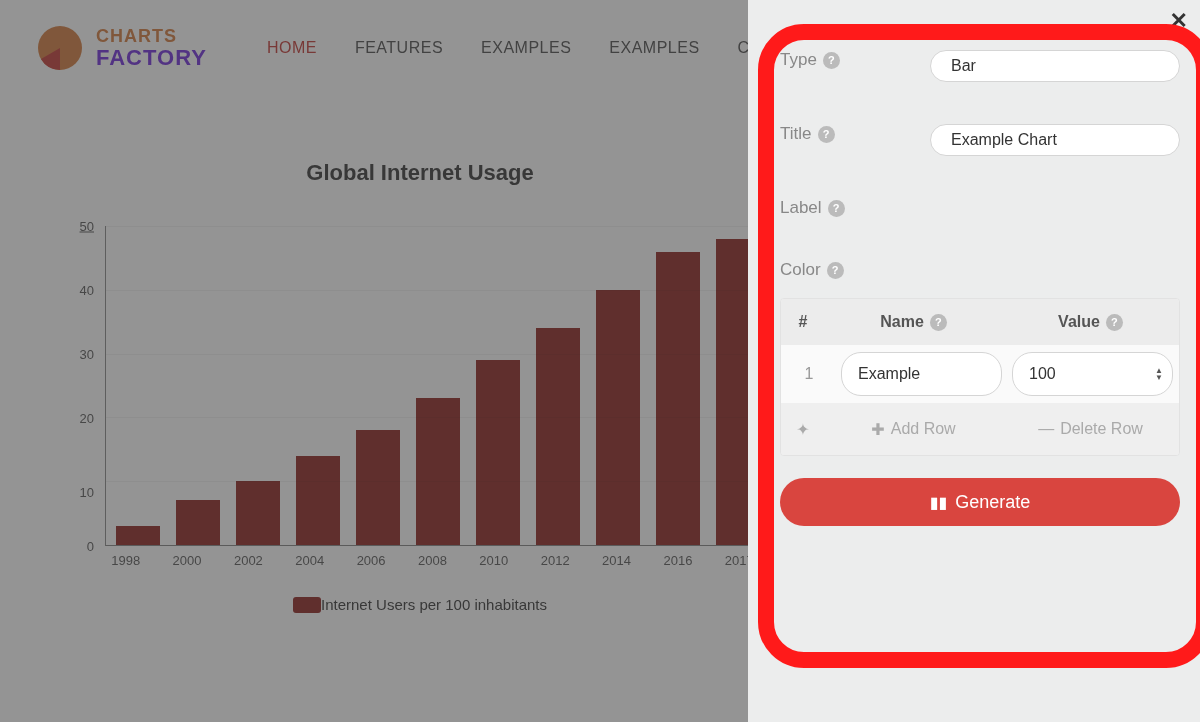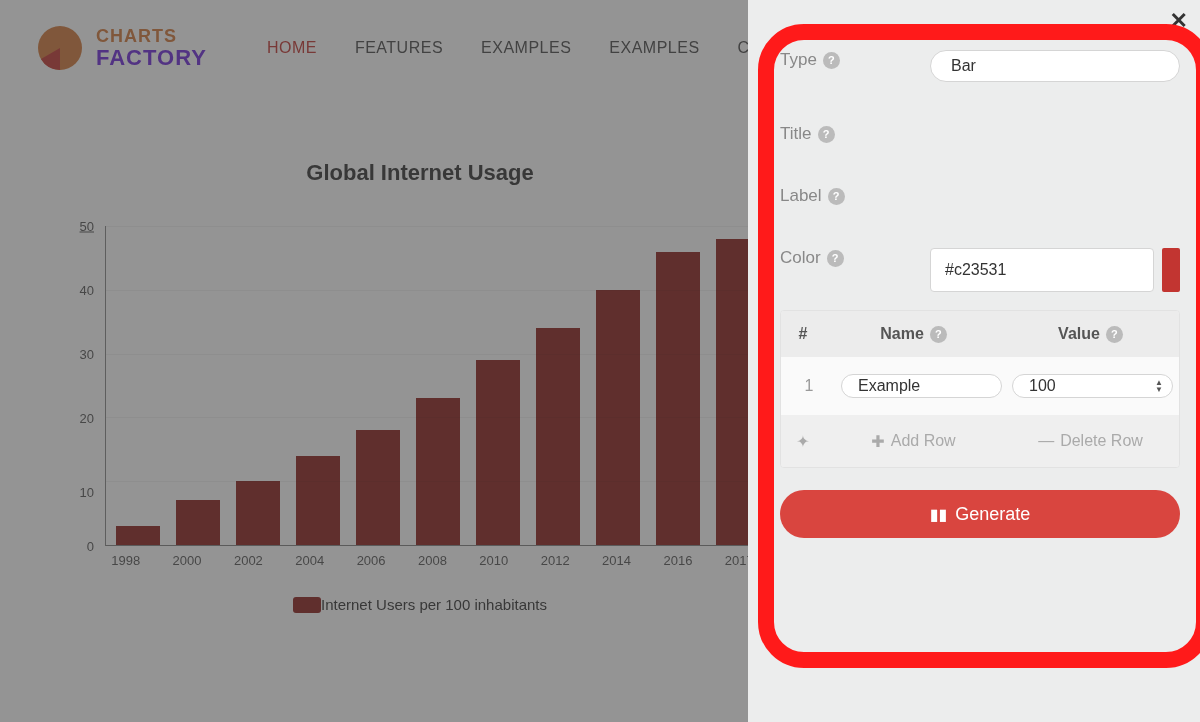--- a/index.html
+++ b/index.html
@@ -50,21 +50,21 @@
   .rect { width: 100%; height: 44px; border: 1px solid #d5d5d5; border-radius: 4px; background: #fff; padding: 0 14px; font-size: 16px; color: #333; outline: none; }
   .color-line { display: flex; gap: 8px; align-items: stretch; }
   .swatch-box { width: 20px; background: #c23531; border-radius: 2px; }
 
   .data-table { border: 1px solid #e2e2e2; border-radius: 4px; overflow: hidden; background: #f5f5f5; margin-top: 6px; }
   .dt-head, .dt-row, .dt-foot { display: grid; grid-template-columns: 44px 1fr 1fr; align-items: center; }
   .dt-head { background: #ececec; height: 46px; color: #555; font-weight: 600; font-size: 16px; }
   .dt-head > div { text-align: center; display: flex; align-items: center; justify-content: center; gap: 6px; }
   .dt-row { background: #fafafa; height: 58px; padding: 0 6px; gap: 10px; }
   .dt-row .idx { text-align: center; color: #999; font-size: 16px; }
-  .dt-input { height: 24px; border: 1px solid #d5d5d5; border-radius: 20px; background: #fff; padding: 0 16px; font-size: 16px; color: #333; outline: none; width: 100%; }
+  .dt-input { height: 44px; border: 1px solid #d5d5d5; border-radius: 20px; background: #fff; padding: 0 16px; font-size: 16px; color: #333; outline: none; width: 100%; }
   .num-wrap { position: relative; }
   .spin { position: absolute; right: 10px; top: 50%; transform: translateY(-50%); display: flex; flex-direction: column; font-size: 8px; color: #555; line-height: 7px; }
   .dt-foot { background: #efefef; height: 52px; color: #aaa; font-size: 16px; }
   .dt-foot .tools { text-align: center; font-size: 16px; }
   .dt-foot .action { text-align: center; display: flex; align-items: center; justify-content: center; gap: 6px; cursor: pointer; }
 
   .generate-btn { margin-top: 22px; width: 100%; height: 48px; border: none; border-radius: 24px; background: #d9453f; color: #fff; font-size: 18px; display: flex; align-items: center; justify-content: center; gap: 8px; cursor: pointer; }
   .generate-btn .ic { font-size: 16px; }
 </style>
 </head>
@@ -158,37 +158,36 @@
     <div class="ctrl">
       <input class="pill" value="Bar" style="">
     </div>
   </div>
 
   <div class="form-row">
     <div class="form-label">
       <span>Title</span>
       <span class="help-ic">?</span>
     </div>
+    <div class="ctrl">
+      <input class="pill" value="Example Chart" style="">
+    </div>
   </div>
 
   <div class="form-row">
     <div class="form-label">
       <span>Label</span>
       <span class="help-ic">?</span>
     </div>
   </div>
 
   <div class="form-row color-row">
     <div class="form-label">
       <span>Color</span>
       <span class="help-ic">?</span>
-    </div>
-    <div class="ctrl color-line">
-      <input class="rect" value="#c23531" style="">
-      <div class="swatch-box"></div>
     </div>
   </div>
 
   <div class="data-table">
     <div class="dt-head">
       <div>
           <span>#</span>
         </div>
       <div>
           <span>Name</span>

